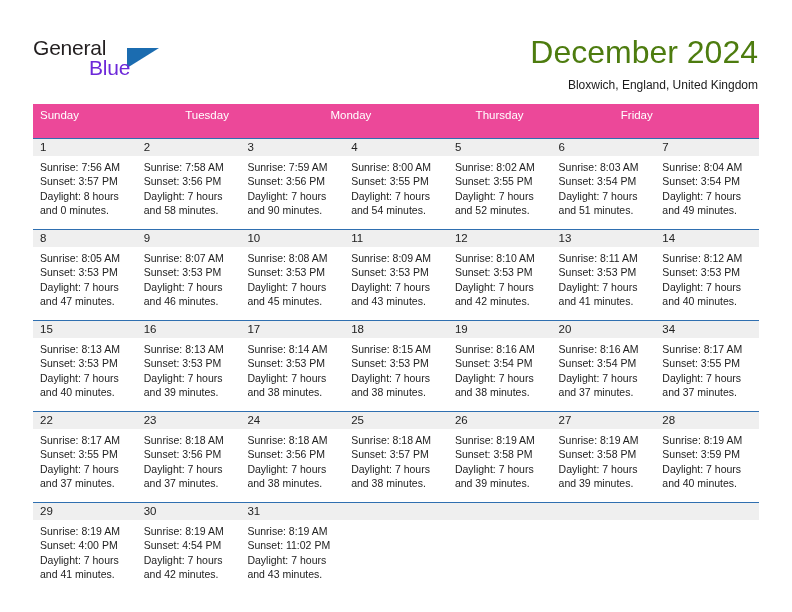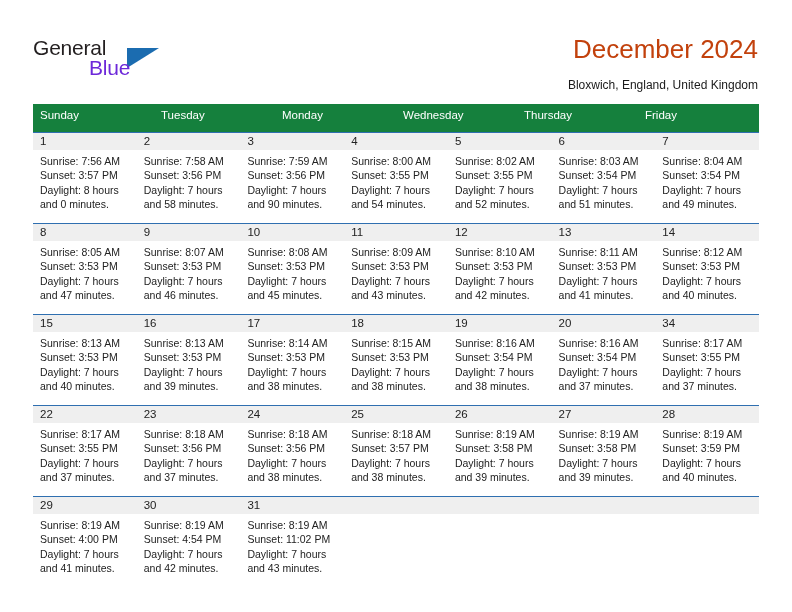--- a/index.html
+++ b/index.html
@@ -61,22 +61,22 @@
     width: 0;
     height: 0;
     border-left: 32px solid #1b6cb0;
     border-bottom: 20px solid transparent;
   }
 
   .title {
     position: absolute;
     right: 34px;
     top: 34px;
-    font-size: 26px;
-    color: #c2410c;
+    font-size: 32px;
+    color: #4d7c0f;
     text-align: right;
     white-space: nowrap;
     font-weight: normal;
   }
   .subtitle {
     position: absolute;
     right: 34px;
     top: 78px;
     font-size: 12px;
     color: #1a1a1a;
@@ -86,22 +86,22 @@
 
   
   .calendar {
     position: absolute;
     left: 33px;
     top: 104px;
     width: 726px;
   }
   .cal-head {
     display: flex;
-    background: #15803d;
-    height: 28px;
+    background: #ec4899;
+    height: 34px;
   }
   .cal-head .hcell {
     flex: 1 1 0;
     color: #ffffff;
     font-size: 11.5px;
     line-height: 22px;
     padding-left: 7px;
     box-sizing: border-box;
     white-space: nowrap;
   }
@@ -165,21 +165,20 @@
     <div class="title">December 2024</div>
     <div class="subtitle">Bloxwich, England, United Kingdom</div>
   </div>
 
   <div class="calendar">
 
     <div class="cal-head">
       <div class="hcell">Sunday</div>
       <div class="hcell">Tuesday</div>
       <div class="hcell">Monday</div>
-      <div class="hcell">Wednesday</div>
       <div class="hcell">Thursday</div>
       <div class="hcell">Friday</div>
     </div>
 
     <div class="week">
       <div class="daynum-band"></div>
       <div class="week-inner">
         <div class="daycell">
           <div class="daynum">1</div>
           <div class="lines">

